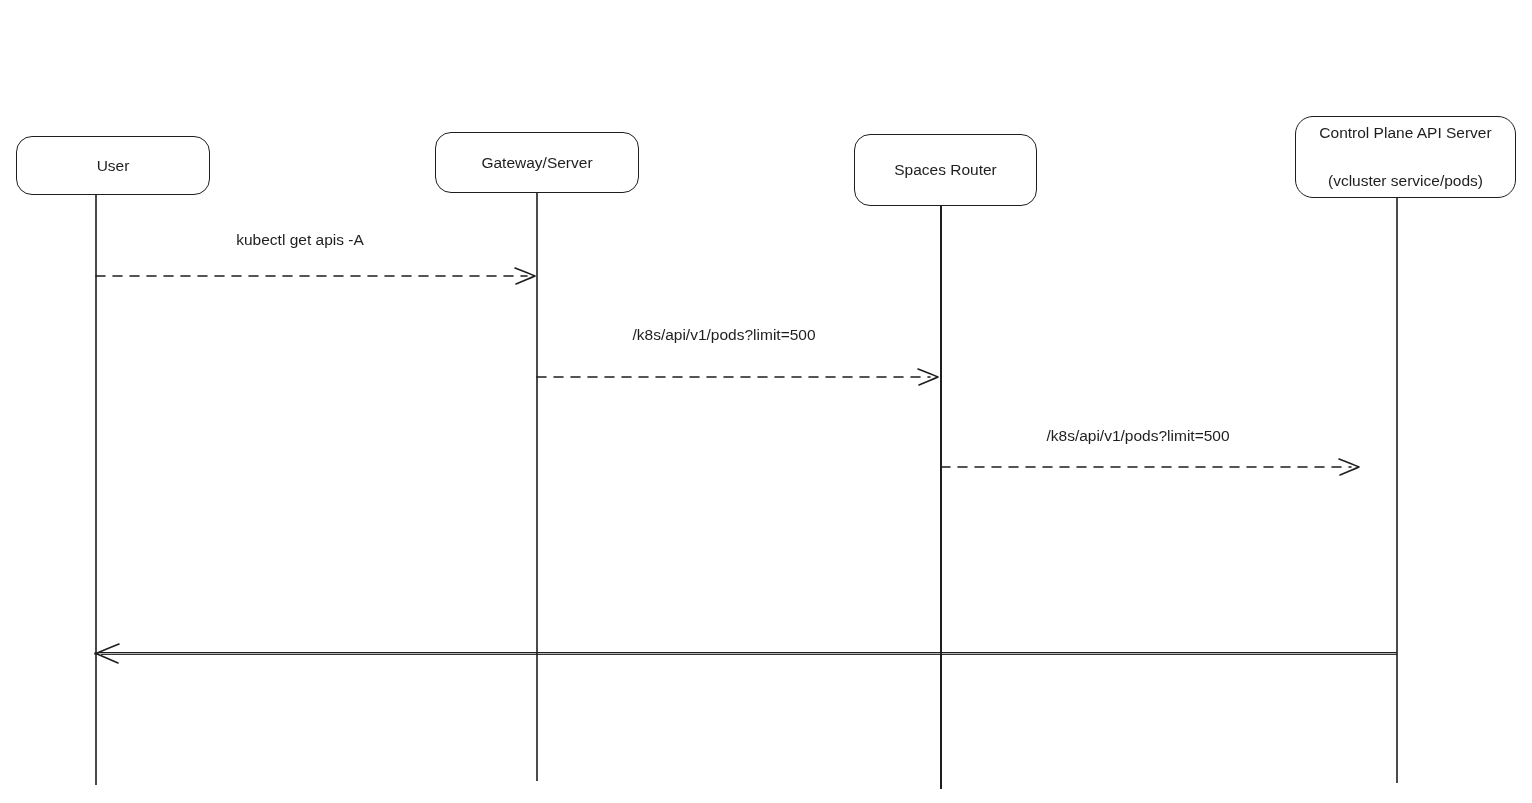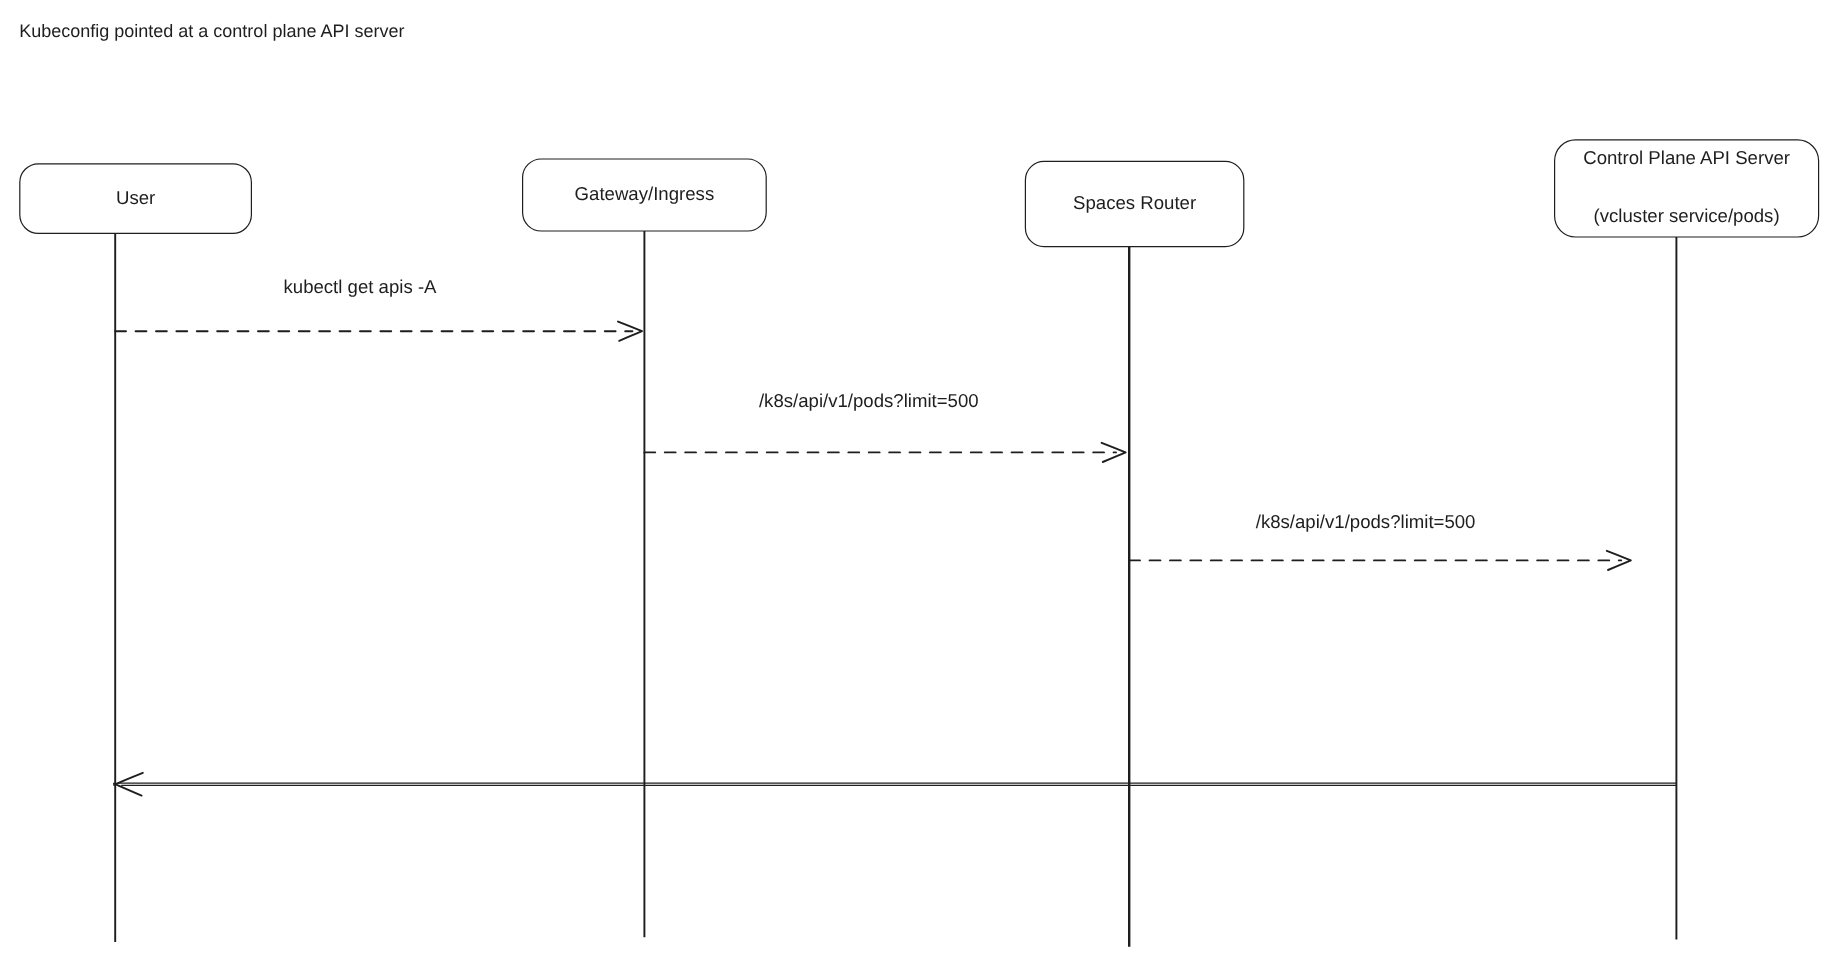--- a/index.html
+++ b/index.html
@@ -67,21 +67,20 @@
   }
   .msg1-label { left: 300px;  top: 231px; }
   .msg2-label { left: 724px;  top: 326px; }
   .msg3-label { left: 1138px; top: 427px; }
 </style>
 </head>
 <body>
 
 <div class="canvas">
 
-  <div class="header-text header-line1">Kubeconfig pointed at a control plane API server</div>
 
 
   <svg class="diagram-svg" viewBox="0 0 1532 803" fill="none" stroke="#1e1e1e">
 
     <line x1="96" y1="194" x2="96" y2="785" stroke-width="1.6"></line>
     <line x1="537" y1="192" x2="537" y2="781" stroke-width="1.6"></line>
     <line x1="941" y1="194" x2="941" y2="789" stroke-width="2"></line>
     <line x1="1397" y1="197" x2="1397" y2="783" stroke-width="1.6"></line>
 
     <line x1="96" y1="276" x2="527" y2="276" stroke-width="1.6" stroke-dasharray="9 8" stroke-linecap="round"></line>
@@ -96,21 +95,21 @@
     <line x1="1397" y1="652.6" x2="98" y2="652.6" stroke-width="1.2"></line>
     <line x1="1397" y1="654.4" x2="101" y2="654.4" stroke-width="1"></line>
     <path d="M 119 644 Q 104 650 95 654 M 118 663 Q 104 657 95 653" stroke-width="1.6" stroke-linecap="round"></path>
   </svg>
 
   <div class="actor-box actor-box-user">
     <span>User</span>
   </div>
 
   <div class="actor-box actor-box-gateway">
-    <span>Gateway/Ingress</span>
+    <span>Gateway/Server</span>
   </div>
 
   <div class="actor-box actor-box-spaces">
     <span>Spaces Router</span>
   </div>
 
   <div class="actor-box actor-box-control">
     <span>Control Plane API Server</span>
     <span>(vcluster service/pods)</span>
   </div>

